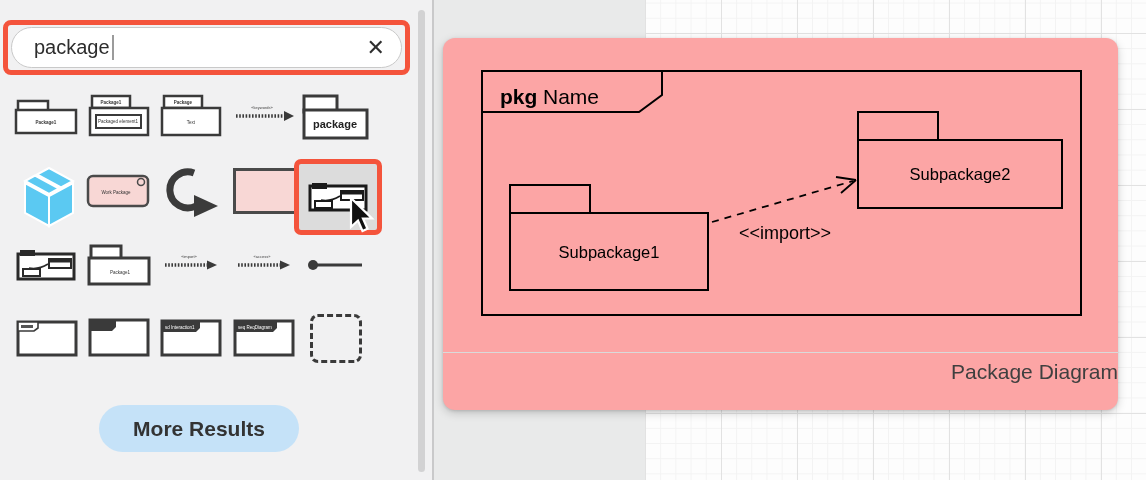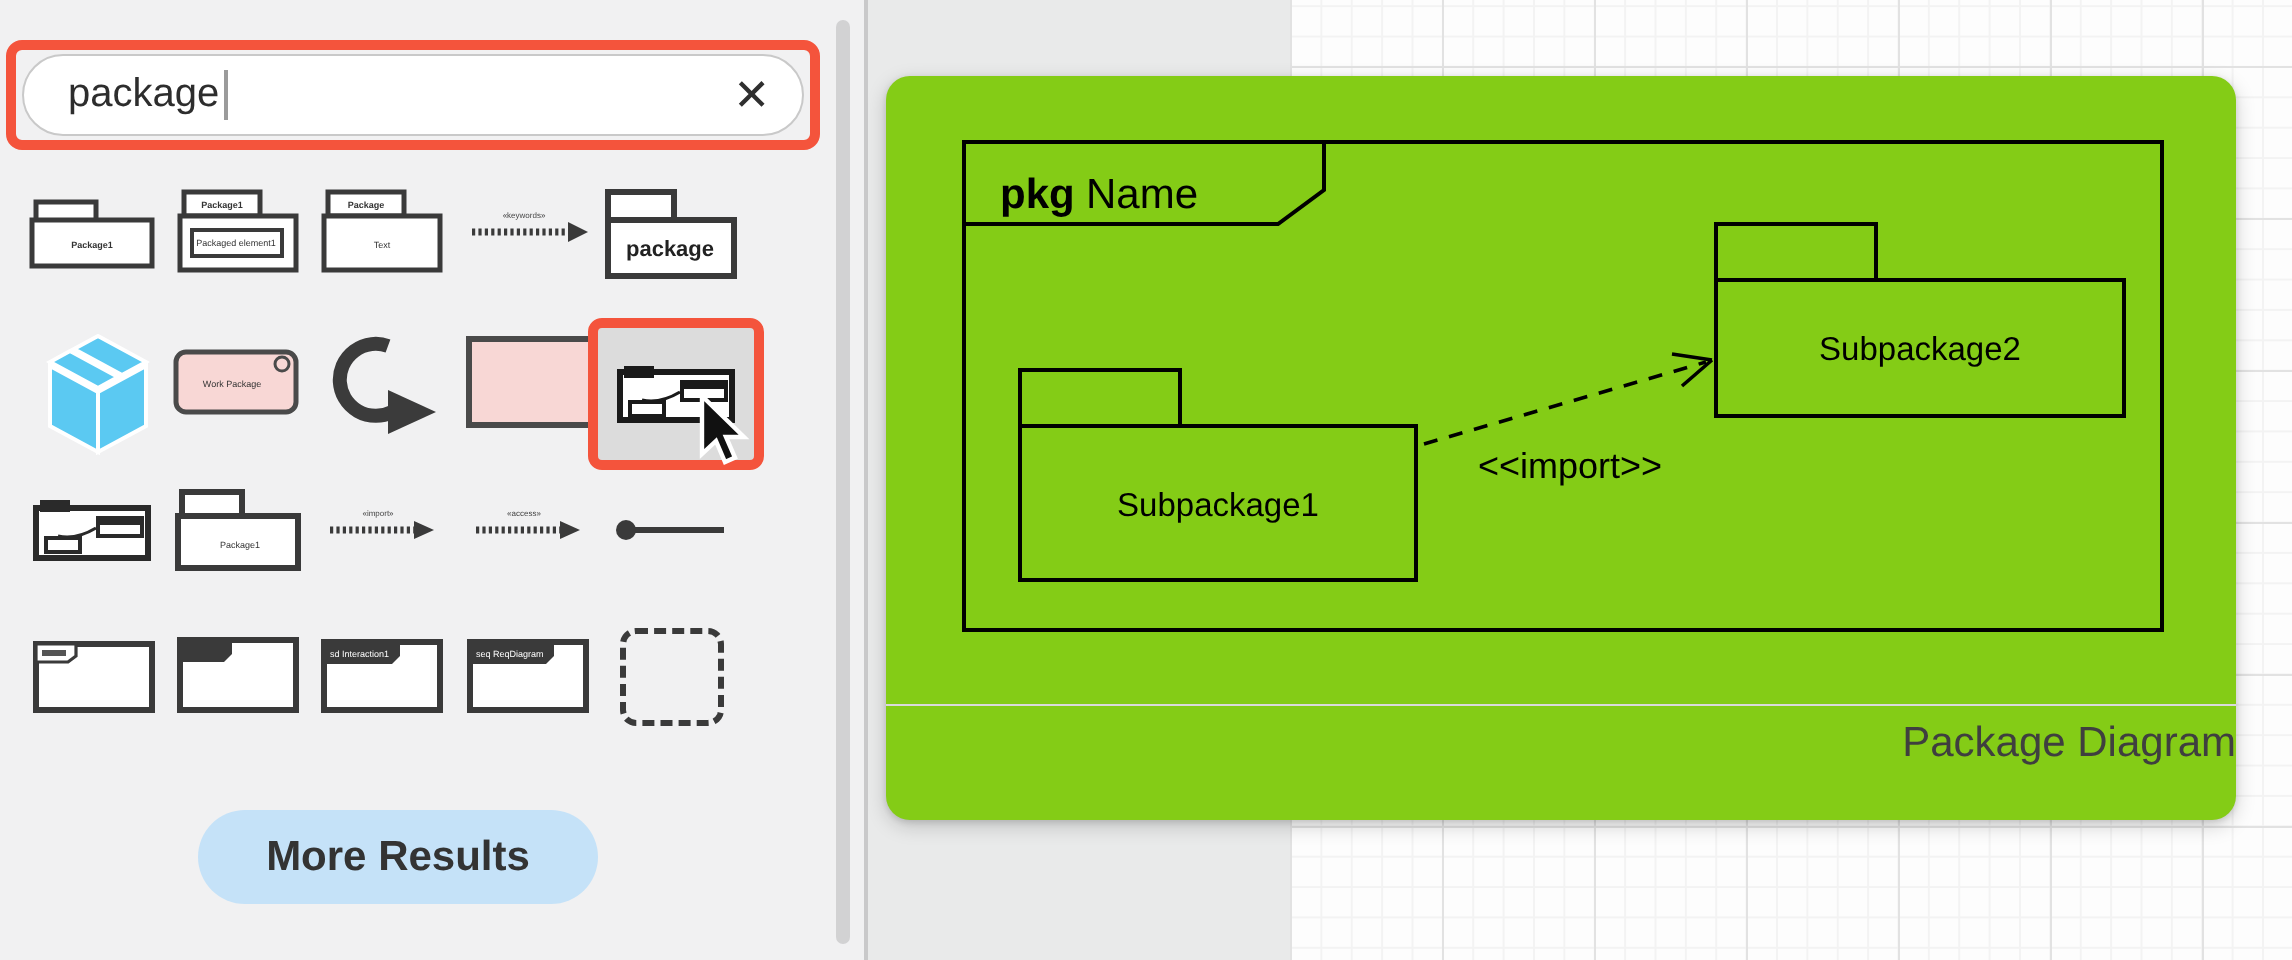--- a/index.html
+++ b/index.html
@@ -44,21 +44,21 @@
     background-image:
       linear-gradient(#e2e2e2 1px, transparent 1px),
       linear-gradient(90deg, #e2e2e2 1px, transparent 1px),
       linear-gradient(#f3f3f3 1px, transparent 1px),
       linear-gradient(90deg, #f3f3f3 1px, transparent 1px);
     background-size:76px 76px, 76px 76px, 15.2px 15.2px, 15.2px 15.2px;
     background-position:0 33px, 0 0, 0 2.6px, 0 0; }
 
   
   #preview-card { left:9px; top:38px; width:675px; height:372px;
-    background:#84cc16; border-radius:12px;
+    background:#fca5a5; border-radius:12px;
     box-shadow:0 3px 10px rgba(0,0,0,0.18), 0 1px 3px rgba(0,0,0,0.12); }
   #preview-divider { position:absolute; left:0; top:314px; width:675px; height:1px;
     background:#dadada; }
   #preview-caption { position:absolute; left:0; top:322px; width:675px;
     text-align:right; font-size:21px; color:#3f3f3f; }
 
   svg text { font-family:"Liberation Sans", sans-serif; }
 </style>
 </head>
 <body>

